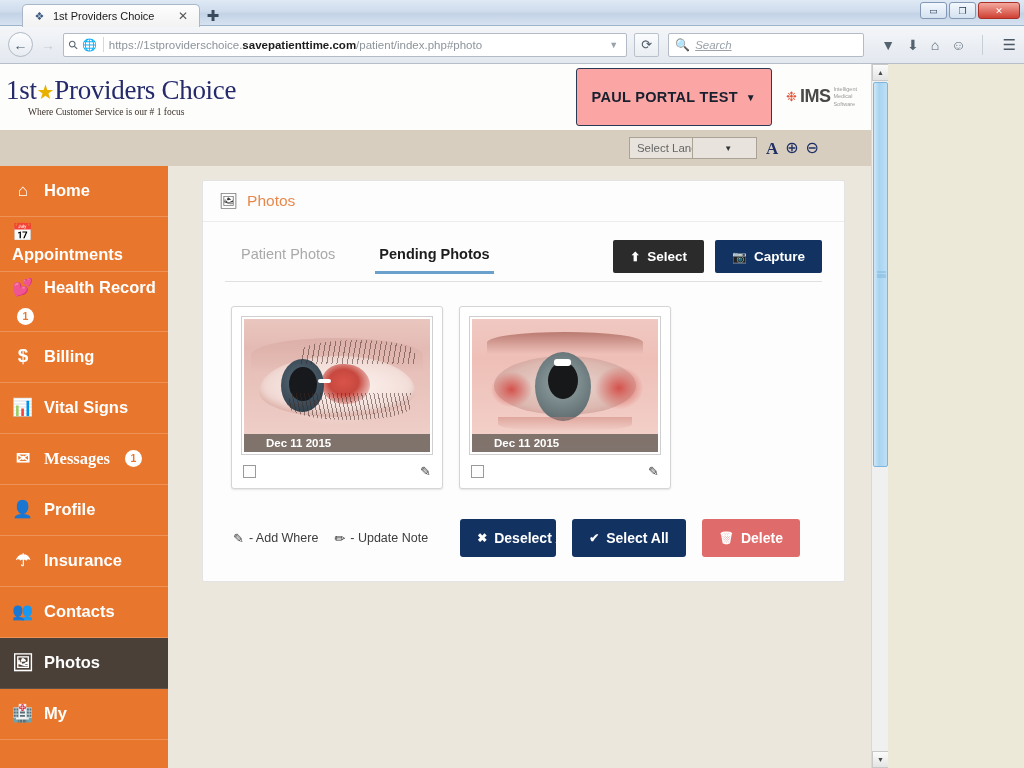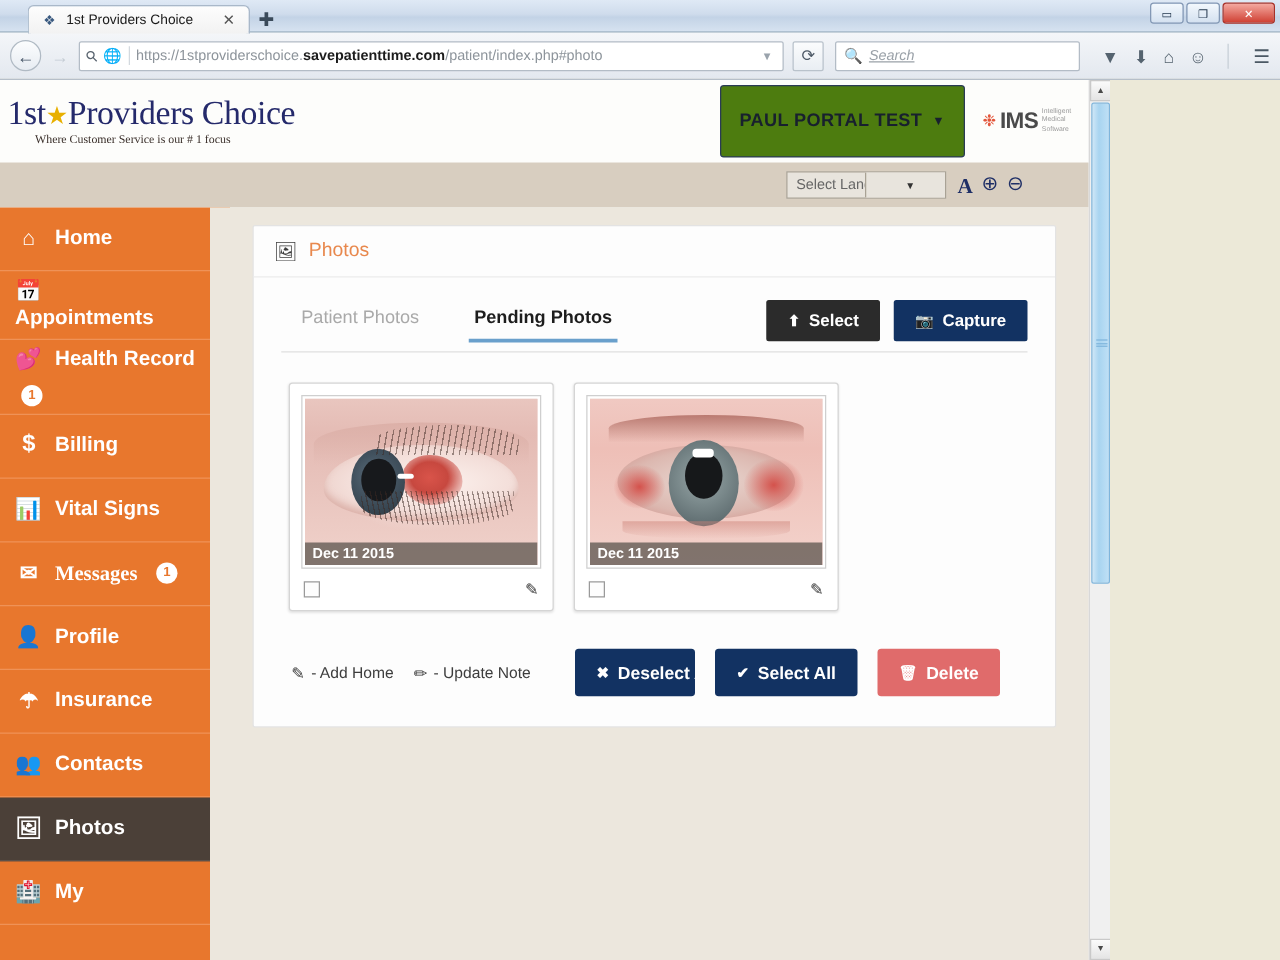--- a/index.html
+++ b/index.html
@@ -144,21 +144,21 @@
     white-space: nowrap; line-height: 1;
   }
   .logo-star { color: #e8b000; font-size: 20px; }
   .logo-tag {
     font-family: "Liberation Serif", serif;
     font-size: 9.5px; color: #3a2f2a; padding-left: 22px; margin-top: 3px;
   }
   .header-right { display: flex; align-items: center; gap: 9px; }
   .hdr-btn {
     border: 1px solid #2a3b55; border-radius: 3px;
-    background: #4d7c0f; color: #18202e;
+    background: #fca5a5; color: #18202e;
     font-size: 14.5px; font-weight: bold; letter-spacing: 0.3px;
     padding: 20px 15px; cursor: pointer;
     display: flex; align-items: center; gap: 8px;
   }
   .caret-dn { font-size: 10px; }
   .ims-logo { display: flex; align-items: center; gap: 3px; padding-left: 5px; }
   .ims-dots { color: #e3553a; font-size: 13px; line-height: 1; }
   .ims-name { font-size: 18px; font-weight: bold; color: #4a4a4a; letter-spacing: -0.5px; }
   .ims-sub { font-size: 5.5px; color: #9a9a9a; line-height: 1.35; }
 
@@ -290,21 +290,21 @@
   }
   .photo-img {
     width: 100%; height: 133px;
     position: relative; overflow: hidden;
     background: #e8c4bd;
   }
   .photo-caption {
     position: absolute; left: 0; right: 0; bottom: 0;
     background: rgba(96,88,82,0.78);
     color: #fff; font-size: 11.5px; font-weight: bold;
-    padding: 3px 6px;
+    padding: 3px 22px;
   }
   .photo-foot {
     display: flex; align-items: center; justify-content: space-between;
     padding: 9px 2px 0 2px;
   }
   .chk {
     width: 13px; height: 13px;
     border: 1px solid #9a9a9a; background: #fdfdfd;
     cursor: pointer;
   }
@@ -628,21 +628,21 @@
                   <span class="note-ic">✎</span>
                 </div>
               </div>
 
             </div>
 
             <div class="foot-row">
               <div class="legend">
                 <span class="legend-item">
                   <span class="legend-ic">✎</span>
-                  <span>- Add Home</span>
+                  <span>- Add Where</span>
                 </span>
                 <span class="legend-item">
                   <span class="legend-ic filled">✏</span>
                   <span>- Update Note</span>
                 </span>
               </div>
               <div class="foot-btns">
                 <div class="btn btn-navy btn-lg btn-deselect">
                   <span class="btn-ic">✖</span>
                   <span>Deselect All</span>

